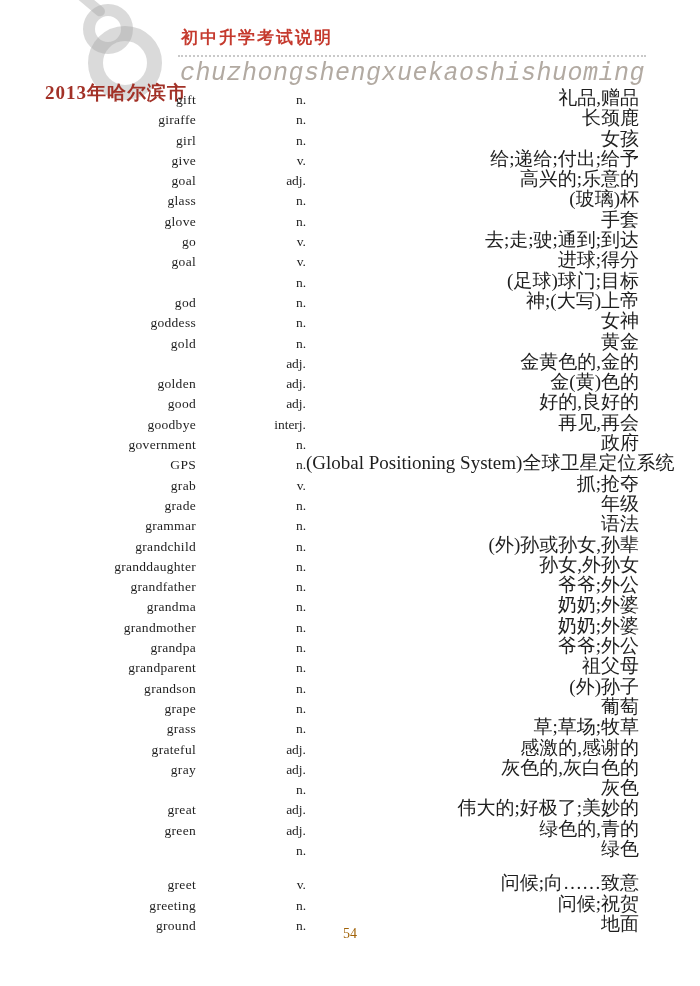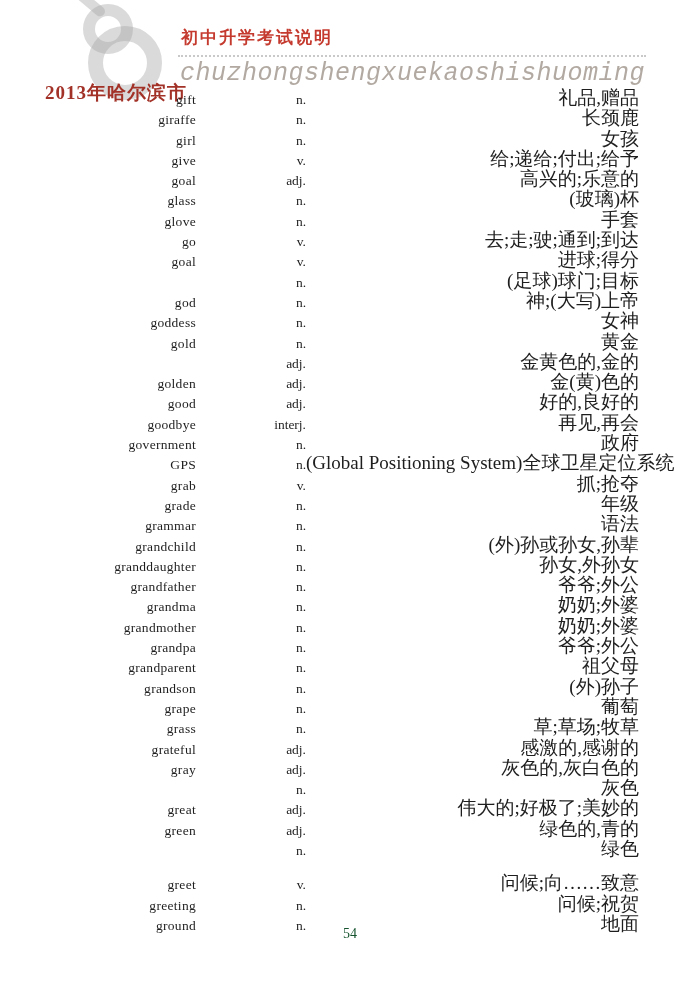--- a/index.html
+++ b/index.html
@@ -45,21 +45,21 @@
   
   .vocab{position:absolute;left:54px;top:88px;width:585px;text-align:right;}
   .row{display:flex;align-items:baseline;height:20.3px;line-height:20.3px;}
   .row.gap{margin-top:14px;}
   .w{width:142px;flex:none;font-size:13.5px;letter-spacing:0.3px;}
   .p{width:110px;flex:none;font-size:13.5px;}
   .m{flex:1;font-size:19px;white-space:nowrap;}
   
   .page-num{
     position:absolute;left:0;top:926px;width:700px;text-align:center;
-    font-size:14px;color:#14532d;
+    font-size:14px;color:#a16207;
   }
 </style>
 </head>
 <body>
 
 <div class="watermark">
   <div class="wm-stem"></div>
   <div class="wm-ring-small"></div>
   <div class="wm-ring-large"></div>
 </div>

